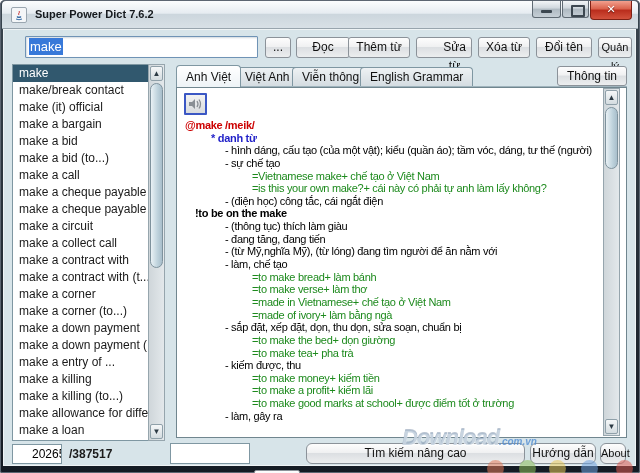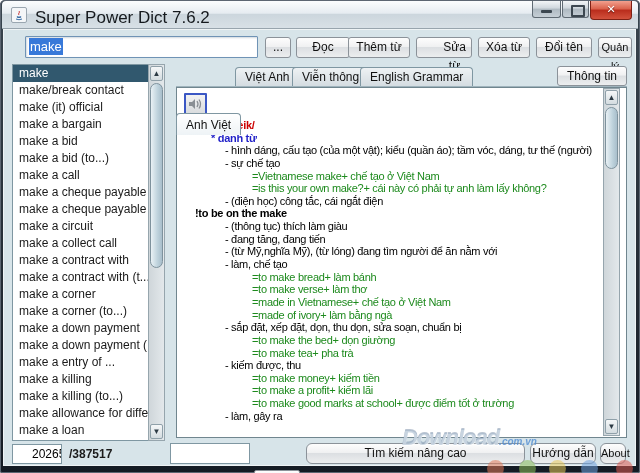--- a/index.html
+++ b/index.html
@@ -18,21 +18,21 @@
     background:linear-gradient(#fbfdfe,#e6ecf1 45%,#ccd6dd 50%,#d8e0e6);
     border-radius:4px 4px 0 0;
     border-bottom:1px solid #98a4ad;
   }
   #app-icon {
     position:absolute; left:9px; top:6px; width:16px; height:16px;
     background:#f4f6f8; border:1px solid #9aa6b0; border-radius:2px;
   }
   #app-icon svg { position:absolute; left:1px; top:1px; }
   #title-text {
-    position:absolute; left:33px; top:7px; font-size:17px; color:#15191d;
+    position:absolute; left:33px; top:7px; font-size:11px; color:#15191d;font-weight:bold;
   }
   #win-controls { position:absolute; right:6px; top:0; height:19px; display:flex; }
   .win-btn {
     height:17px; border:1px solid #5f6a73; border-top:none;
     background:linear-gradient(#f2f5f7,#cfd7dd 45%,#aeb9c1 50%,#c6cfd6);
     border-radius:0 0 3px 3px; margin-left:1px; position:relative;
   }
   #btn-min { width:29px; }
   #btn-max { width:27px; }
   #btn-close {
@@ -129,21 +129,21 @@
     position:absolute; top:2px; height:20px;
     background:linear-gradient(#eef2f4,#d3dbe0);
     border:1px solid #7f97a2; border-bottom:none;
     border-radius:4px 4px 0 0;
     font-size:12px; color:#111; text-align:center; line-height:19px;
     padding:0 9px; white-space:nowrap;
   }
   .tab.active {
     top:0; height:22px; line-height:22px;
     background:linear-gradient(#ffffff,#eef3f6);
-    z-index:3; font-weight:normal;margin-top:48px;
+    z-index:3; font-weight:normal;
   }
   #tab-0 { left:0px; }
   #tab-1 { left:59px; }
   #tab-2 { left:116px; }
   #tab-3 { left:184px; }
   #info-btn { left:554px; top:37px; width:70px; height:20px; }
 
   
   #content-panel {
     position:absolute; left:173px; top:58px; width:451px; height:351px;

